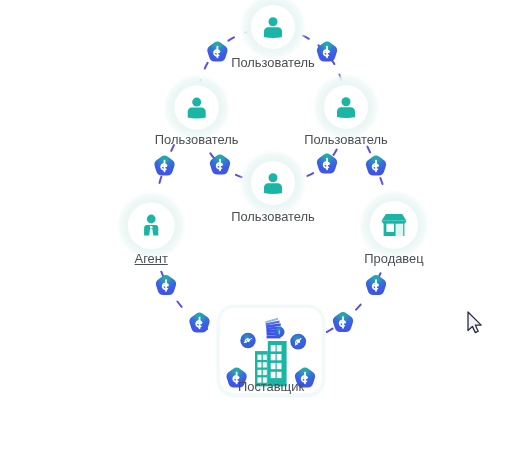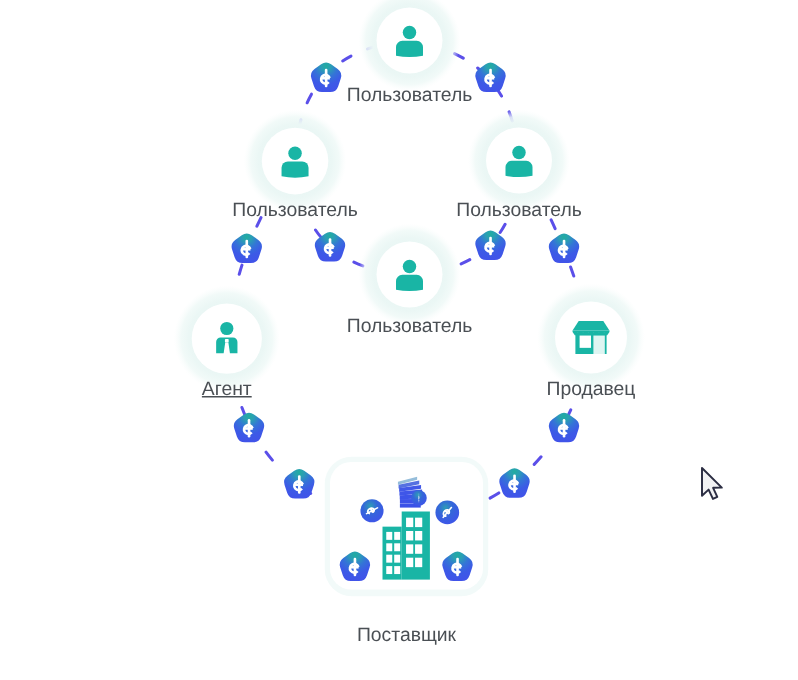--- a/index.html
+++ b/index.html
@@ -290,15 +290,15 @@
         </g>
       </g>
   </svg>
   <div id="labels">
       <div class="node-label" style="left: 273px; top: 56px;">Пользователь</div>
       <div class="node-label" style="left: 196.7px; top: 133px;">Пользователь</div>
       <div class="node-label" style="left: 346px; top: 133px;">Пользователь</div>
       <div class="node-label" style="left: 273px; top: 210px;">Пользователь</div>
       <div class="node-label" style="left: 151.2px; top: 252px; text-decoration: underline;">Агент</div>
       <div class="node-label" style="left: 394px; top: 252px;">Продавец</div>
-      <div class="node-label" style="left: 271px; top: 416px;">Поставщик</div>
+      <div class="node-label" style="left: 271px; top: 380px;">Поставщик</div>
     </div>
 </div>
 
 </body></html>

